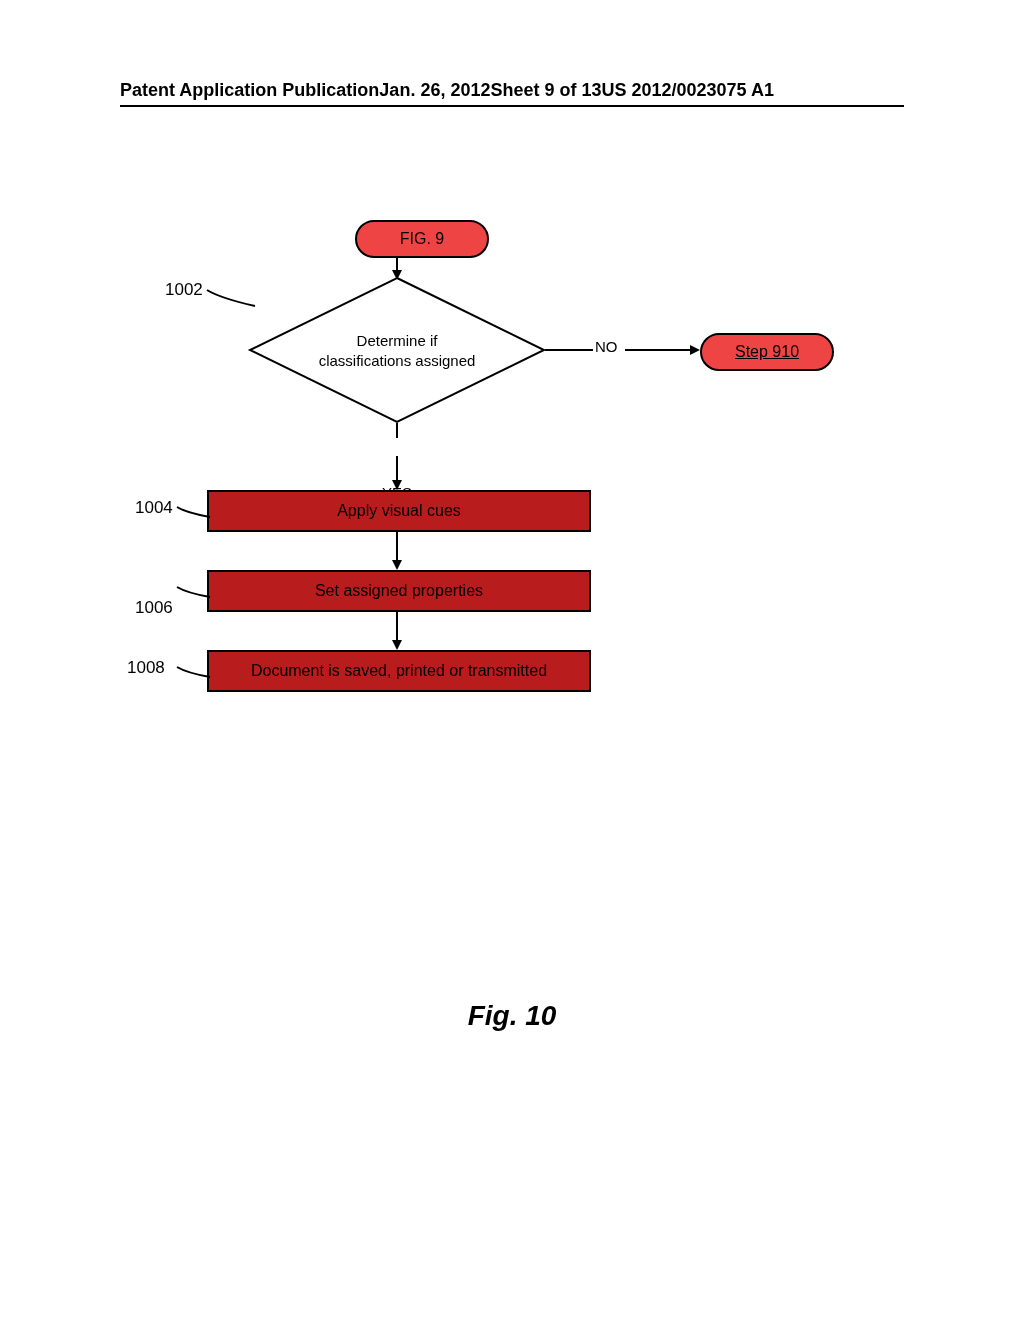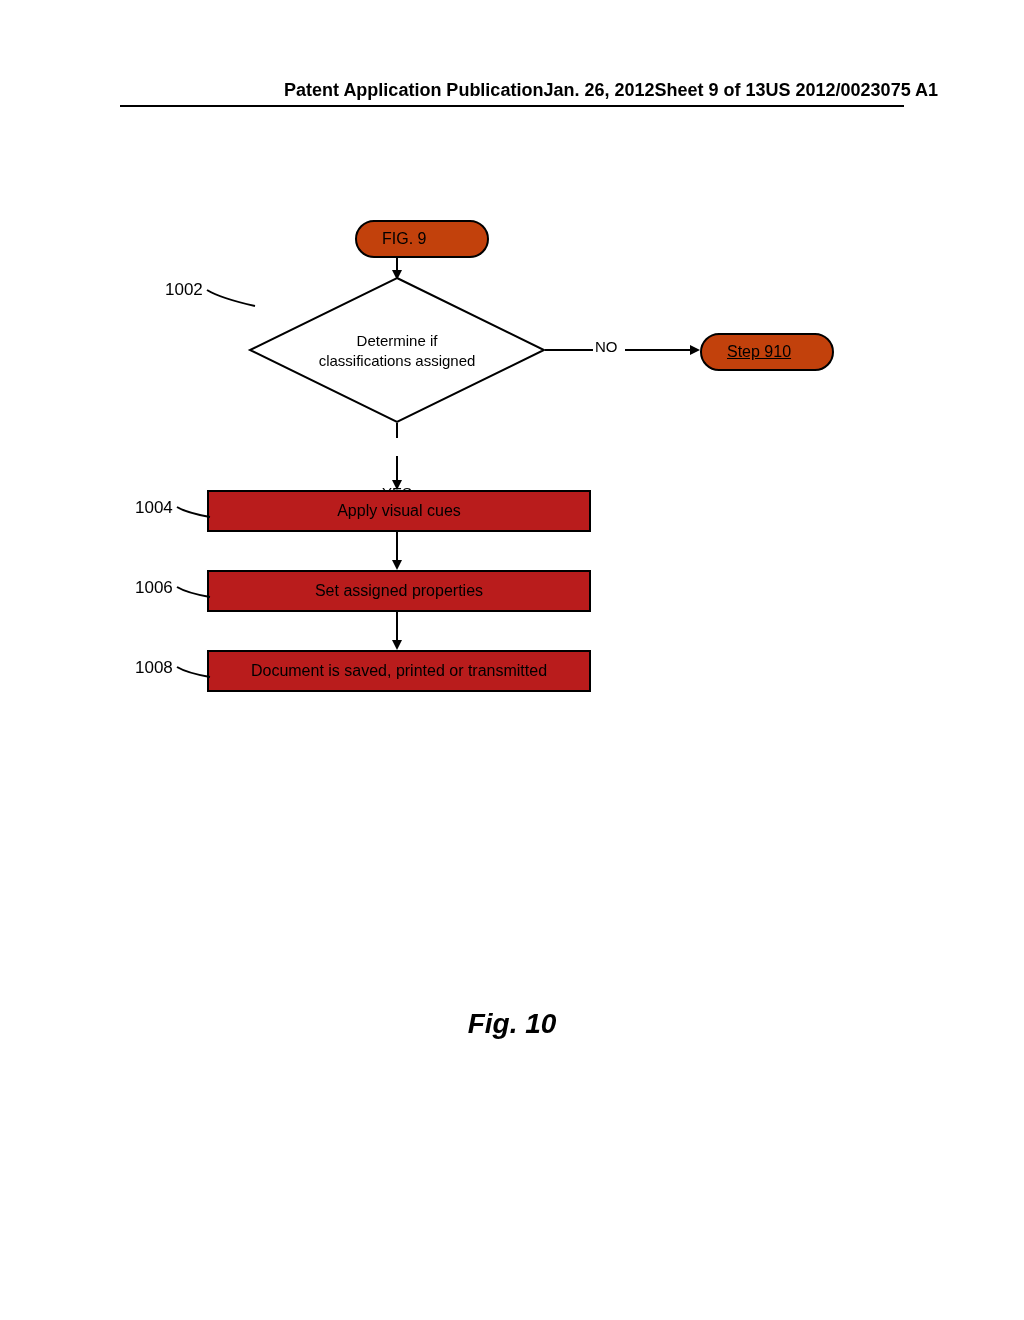--- a/index.html
+++ b/index.html
@@ -10,22 +10,22 @@
       width: 1024px;
       height: 1320px;
       position: relative;
     }
     .header {
       position: absolute;
       top: 80px;
       left: 0;
       right: 0;
       display: flex;
-      justify-content: flex-end;
-      padding: 0 86px;
+      justify-content: flex-start;
+      padding: 0 120px;
       font-size: 18px;
       font-weight: bold;
     }
     .header-line {
       position: absolute;
       top: 105px;
       left: 120px;
       right: 120px;
       border-top: 2px solid black;
     }
@@ -34,21 +34,22 @@
       top: 220px;
       left: 0;
       width: 100%;
     }
     .terminator {
       position: absolute;
       border: 2px solid black;
       border-radius: 20px;
       padding: 8px 25px;
       font-size: 16px;
-      background: #c2410c;
+      text-align: center;
+      background: #ef4444;
     }
     .terminator-start {
       left: 355px;
       top: 0;
       width: 80px;
     }
     .terminator-step {
       left: 700px;
       top: 113px;
       width: 80px;
@@ -105,24 +106,24 @@
     .ref-1002 {
       left: 165px;
       top: 60px;
     }
     .ref-1004 {
       left: 135px;
       top: 278px;
     }
     .ref-1006 {
       left: 135px;
-      top: 358px;
+      top: 378px;
     }
     .ref-1008 {
-      left: 135px;
+      left: 127px;
       top: 438px;
     }
     .branch-label {
       position: absolute;
       font-size: 15px;
     }
     .yes-label {
       left: 382px;
       top: 216px;
       margin-top: 48px;
@@ -152,21 +153,20 @@
     }
     .figure-caption {
       position: absolute;
       top: 1000px;
       left: 0;
       width: 100%;
       text-align: center;
       font-size: 28px;
       font-weight: bold;
       font-style: italic;
-      margin-top: 8px;
     }
     .leader-line {
       position: absolute;
     }
   </style>
 </head>
 <body>
 
 <div class="header">
   <span>Patent Application Publication</span>

